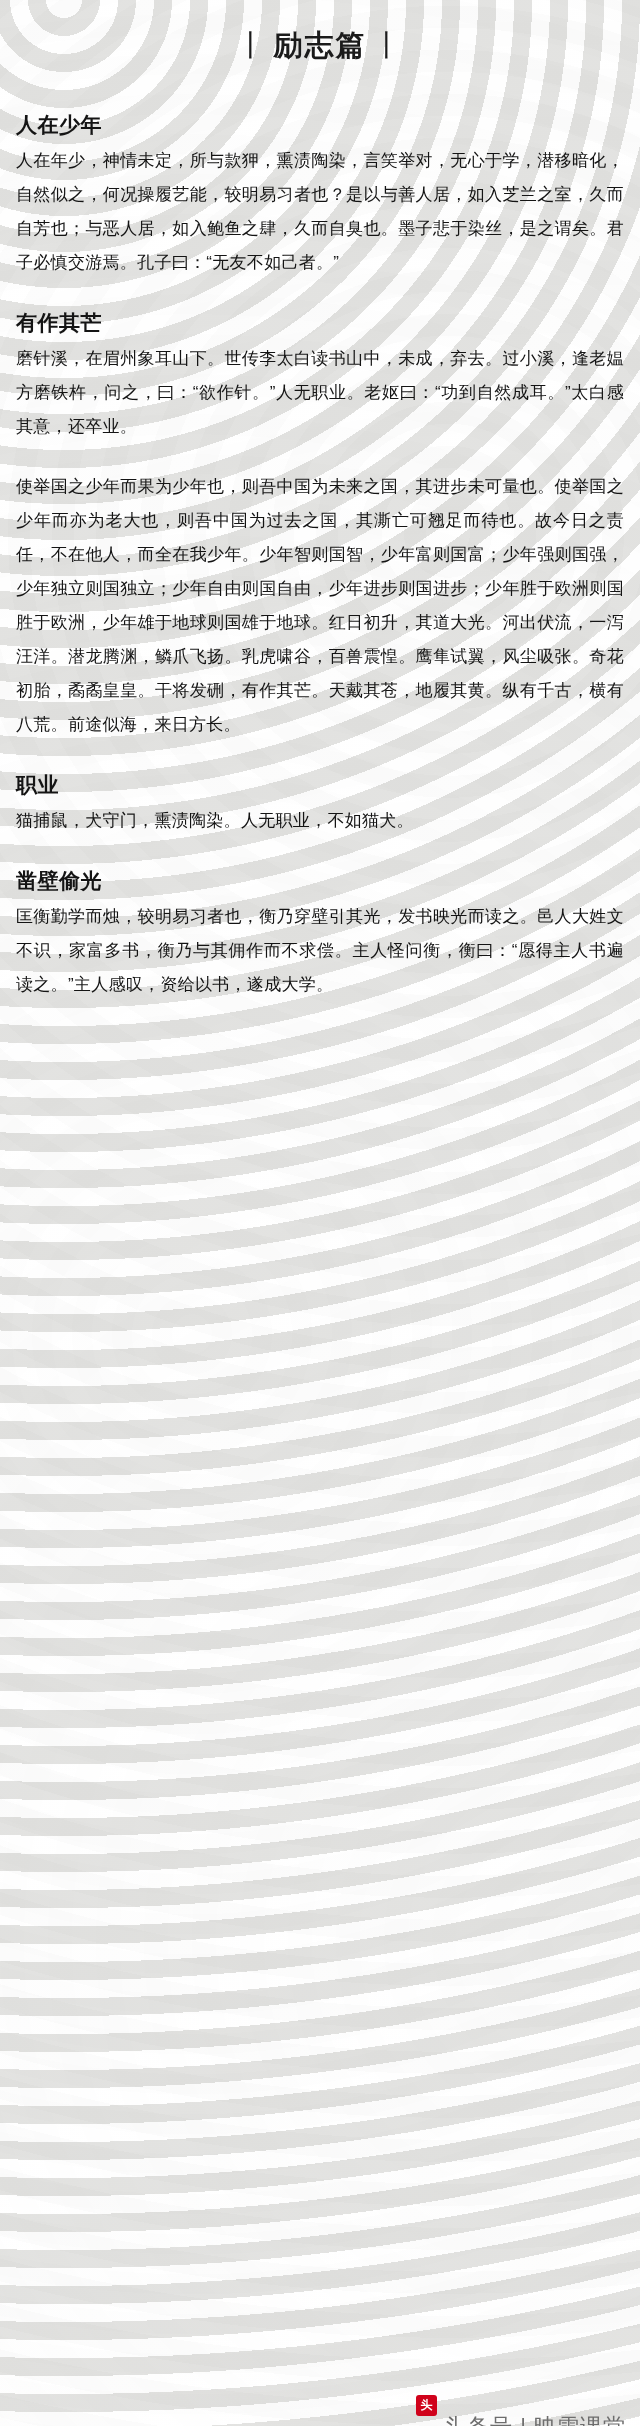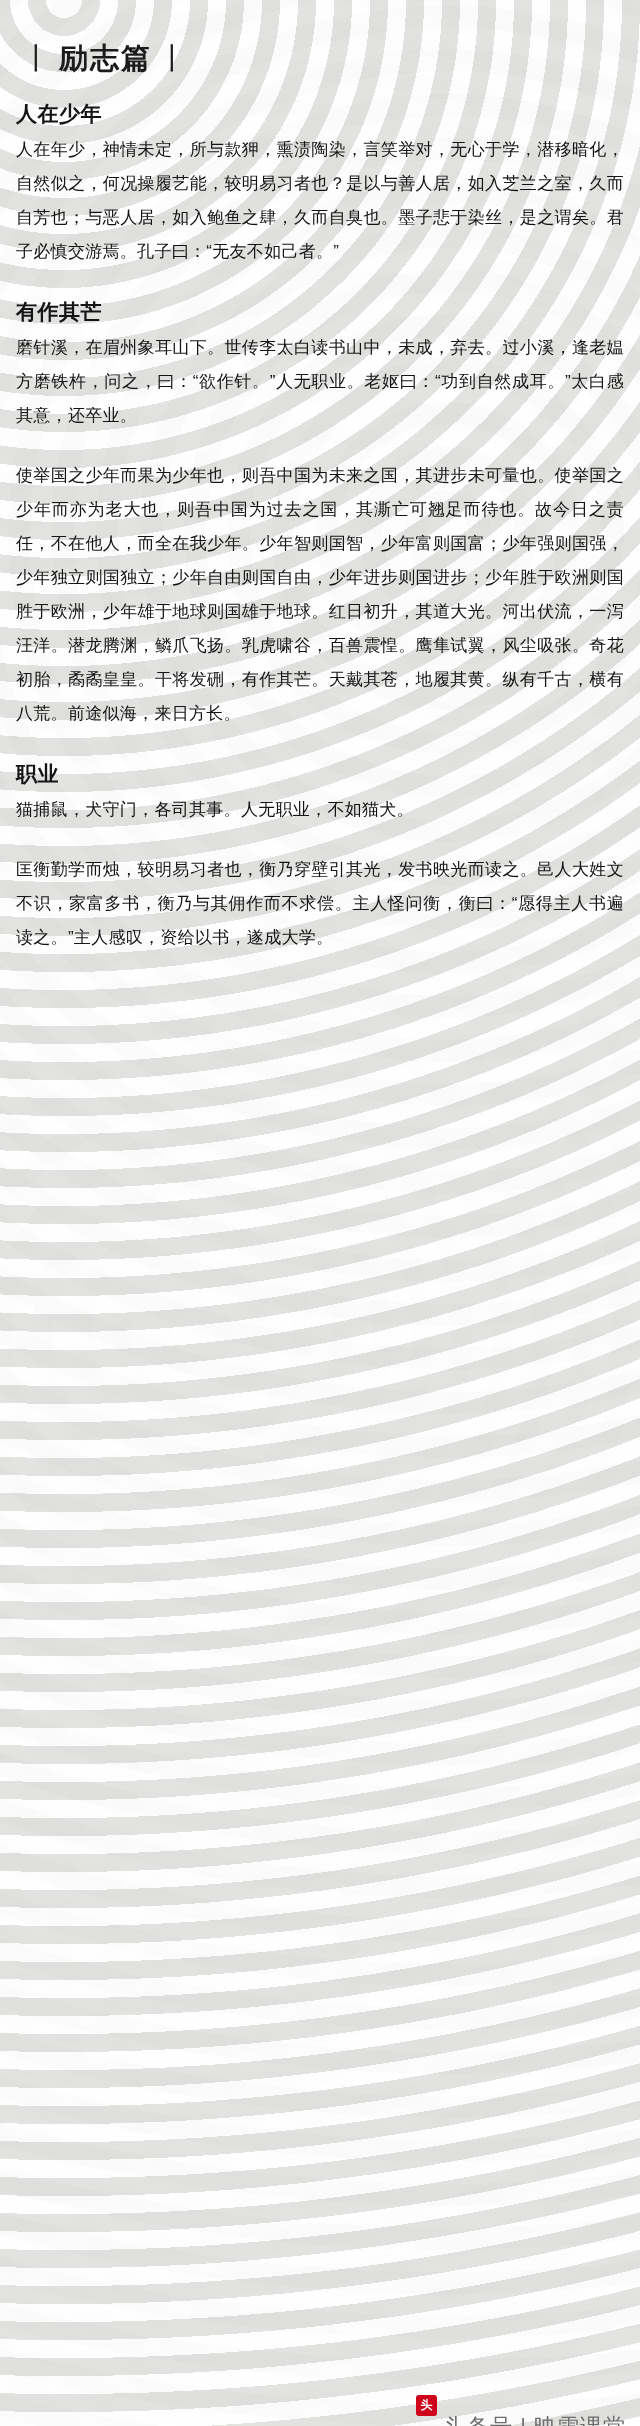--- a/index.html
+++ b/index.html
@@ -25,22 +25,22 @@
       repeating-radial-gradient(circle at 90% 80%, rgba(255,255,255,0.5) 0 24px, rgba(219,219,217,0.5) 24px 48px);
     box-sizing: border-box;
     overflow: hidden;
   }
   .content {
     position: relative;
     padding: 0 16px;
     box-sizing: border-box;
   }
   .title-wrap {
-    text-align: left;
-    padding-top: 39px;
+    text-align: center;
+    padding-top: 26px;
     padding-bottom: 18px;
   }
   .title {
     display: inline-block;
     font-size: 29px;
     font-weight: bold;
     color: #1b1b1b;
     letter-spacing: 2px;
   }
   .title .bar {
@@ -51,20 +51,21 @@
   .section {
     margin-bottom: 26px;
   }
   .sec-title {
     font-size: 21px;
     font-weight: bold;
     color: #141414;
     line-height: 34px;
     margin-bottom: 2px;
     letter-spacing: 0.5px;
+    margin-top: 24px;
   }
   .sec-body {
     font-size: 17px;
     color: #141414;
     line-height: 34px;
     text-align: justify;
     letter-spacing: 0.3px;
     white-space: pre-wrap;
   }
   .footer {
@@ -122,24 +123,25 @@
       <div class="sec-title">有作其芒</div>
       <div class="sec-body">磨针溪，在眉州象耳山下。世传李太白读书山中，未成，弃去。过小溪，逢老媪方磨铁杵，问之，曰：“欲作针。”人无职业。老妪曰：“功到自然成耳。”太白感其意，还卒业。</div>
     </div>
 
     <div class="section">
       <div class="sec-body">使举国之少年而果为少年也，则吾中国为未来之国，其进步未可量也。使举国之少年而亦为老大也，则吾中国为过去之国，其澌亡可翘足而待也。故今日之责任，不在他人，而全在我少年。少年智则国智，少年富则国富；少年强则国强，少年独立则国独立；少年自由则国自由，少年进步则国进步；少年胜于欧洲则国胜于欧洲，少年雄于地球则国雄于地球。红日初升，其道大光。河出伏流，一泻汪洋。潜龙腾渊，鳞爪飞扬。乳虎啸谷，百兽震惶。鹰隼试翼，风尘吸张。奇花初胎，矞矞皇皇。干将发硎，有作其芒。天戴其苍，地履其黄。纵有千古，横有八荒。前途似海，来日方长。</div>
     </div>
 
     <div class="section">
       <div class="sec-title">职业</div>
-      <div class="sec-body">猫捕鼠，犬守门，各司其事。人无职业，不如猫犬。</div>
+      <div class="sec-body">猫捕鼠，犬守门，熏渍陶染。人无职业，不如猫犬。</div>
     </div>
 
     <div class="section">
+      <div class="sec-title">凿壁偷光</div>
       <div class="sec-body">匡衡勤学而烛，较明易习者也，衡乃穿壁引其光，发书映光而读之。邑人大姓文不识，家富多书，衡乃与其佣作而不求偿。主人怪问衡，衡曰：“愿得主人书遍读之。”主人感叹，资给以书，遂成大学。</div>
     </div>
 
   </div>
 
   <div class="footer">
     <div class="footer-inner">
       <span class="logo-badge">头</span>
       <span class="footer-text">头条号 | 映雪课堂</span>
     </div>

